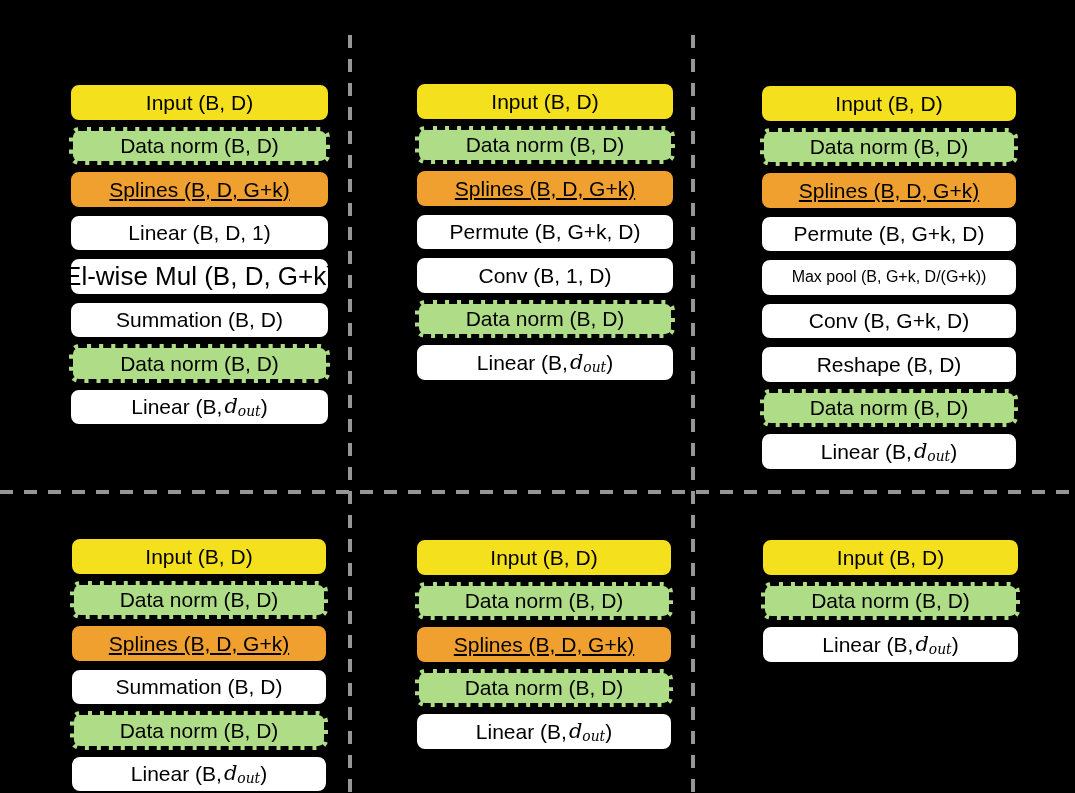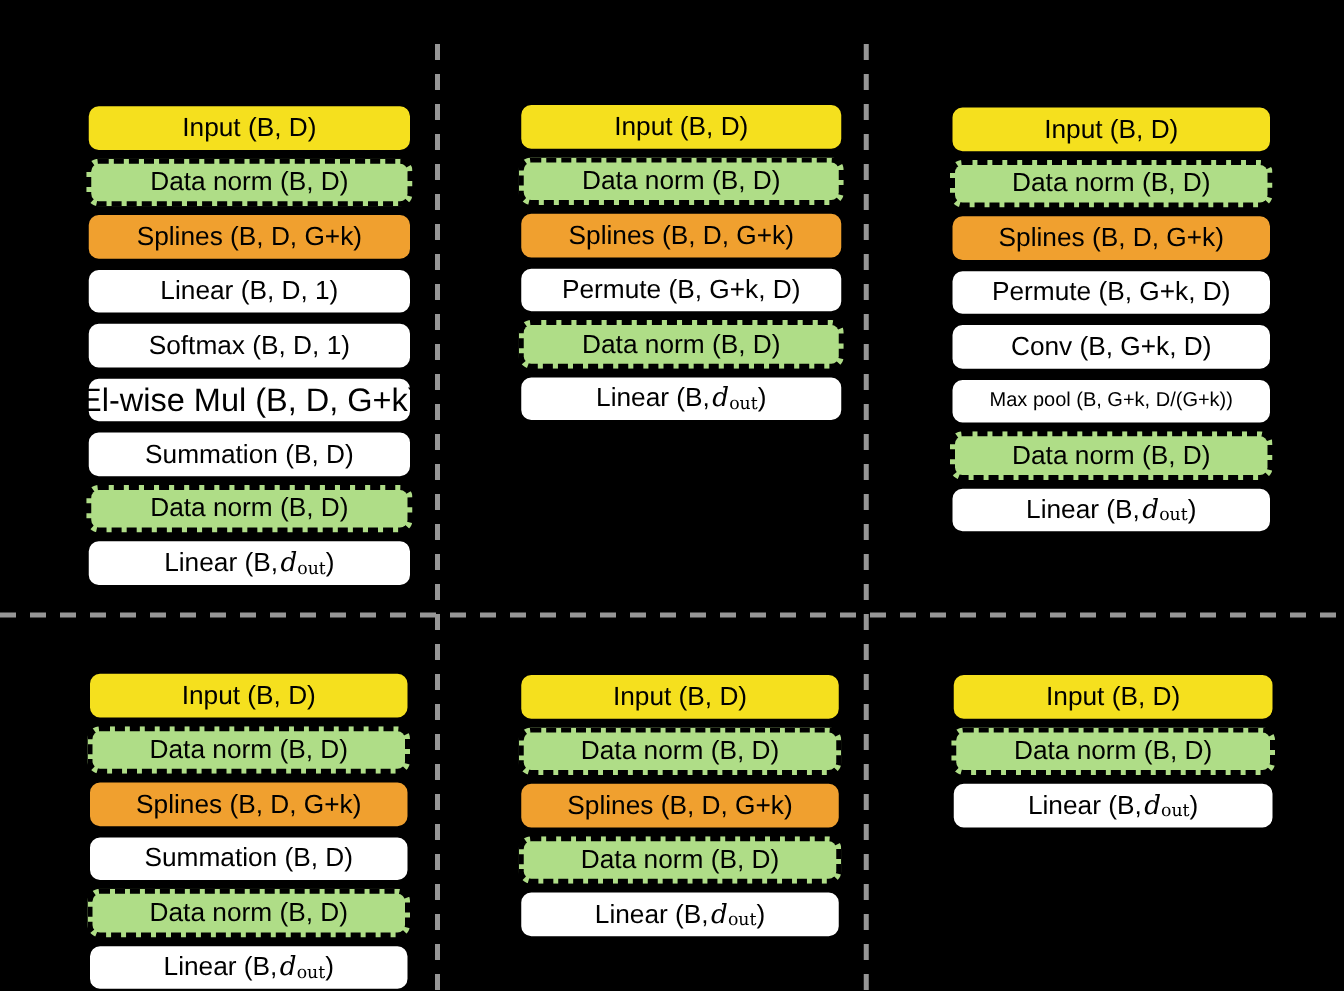--- a/index.html
+++ b/index.html
@@ -38,73 +38,74 @@
   .box{
     box-sizing:border-box;
     height:38.5px;
     border-radius:10px;
     display:flex;align-items:center;justify-content:center;
     font-size:21px;line-height:1;color:#000;
     border:2px solid #000;
     white-space:nowrap;
   }
   .box.input  {background:var(--c-input,#F5E01E);}
-  .box.splines{background:var(--c-splines,#F0A02F);}
+  .box.splines{background:var(--c-splines,#F0A02F);text-decoration:underline;}
   .box.op     {background:var(--c-op,#FFFFFF);text-align:right;}
   .box.norm   {background:var(--c-norm,#AFDD87);border:4px dashed #000;}
   .box.small  {font-size:26px;}
   .box.xsmall {font-size:16px;}
 
   .math-var{font-family:"DejaVu Serif", serif;font-style:italic;padding-left:2px;}
-  .math-sub{font-family:"DejaVu Serif", serif;font-size:0.66em;position:relative;top:0.38em;}
+  .math-sub{font-family:"DejaVu Serif", serif;font-style:italic;font-size:0.66em;position:relative;top:0.38em;}
 </style>
 </head>
 <body>
 
 <div class="canvas" style="--c-bg: #000000; --c-input: #F5E01E; --c-norm: #AFDD87; --c-splines: #F0A02F; --c-op: #FFFFFF; --c-div: #969696;">
   <div class="divider v" id="vdiv-left"></div>
   <div class="divider v" id="vdiv-right"></div>
   <div class="divider h" id="hdiv"></div>
 
   <div class="panel" id="panel-top-left">
       <div class="box input">Input (B, D)</div>
       <div class="box norm">Data norm (B, D)</div>
       <div class="box splines">Splines (B, D, G+k)</div>
       <div class="box op">Linear (B, D, 1)</div>
-      <div class="box op">Softmax (B, D, 1)</div>
       <div class="box op small">El-wise Mul (B, D, G+k)</div>
       <div class="box op">Summation (B, D)</div>
       <div class="box norm">Data norm (B, D)</div>
       <div class="box op">
         <span>Linear (B, </span>
         <span class="math-var">d</span>
         <span class="math-sub">out</span>
         <span>)</span>
       </div>
     </div>
   <div class="panel" id="panel-top-middle">
       <div class="box input">Input (B, D)</div>
       <div class="box norm">Data norm (B, D)</div>
       <div class="box splines">Splines (B, D, G+k)</div>
       <div class="box op">Permute (B, G+k, D)</div>
+      <div class="box op">Conv (B, 1, D)</div>
       <div class="box norm">Data norm (B, D)</div>
       <div class="box op">
         <span>Linear (B, </span>
         <span class="math-var">d</span>
         <span class="math-sub">out</span>
         <span>)</span>
       </div>
     </div>
   <div class="panel" id="panel-top-right">
       <div class="box input">Input (B, D)</div>
       <div class="box norm">Data norm (B, D)</div>
       <div class="box splines">Splines (B, D, G+k)</div>
       <div class="box op">Permute (B, G+k, D)</div>
+      <div class="box op xsmall">Max pool (B, G+k, D/(G+k))</div>
       <div class="box op">Conv (B, G+k, D)</div>
-      <div class="box op xsmall">Max pool (B, G+k, D/(G+k))</div>
+      <div class="box op">Reshape (B, D)</div>
       <div class="box norm">Data norm (B, D)</div>
       <div class="box op">
         <span>Linear (B, </span>
         <span class="math-var">d</span>
         <span class="math-sub">out</span>
         <span>)</span>
       </div>
     </div>
   <div class="panel" id="panel-bottom-left">
       <div class="box input">Input (B, D)</div>

